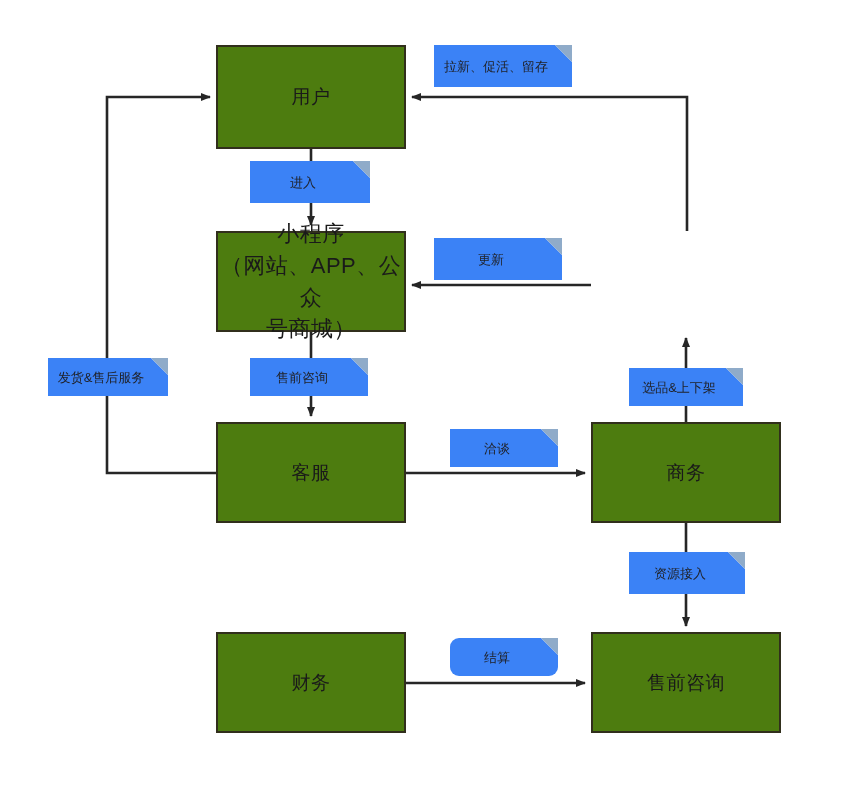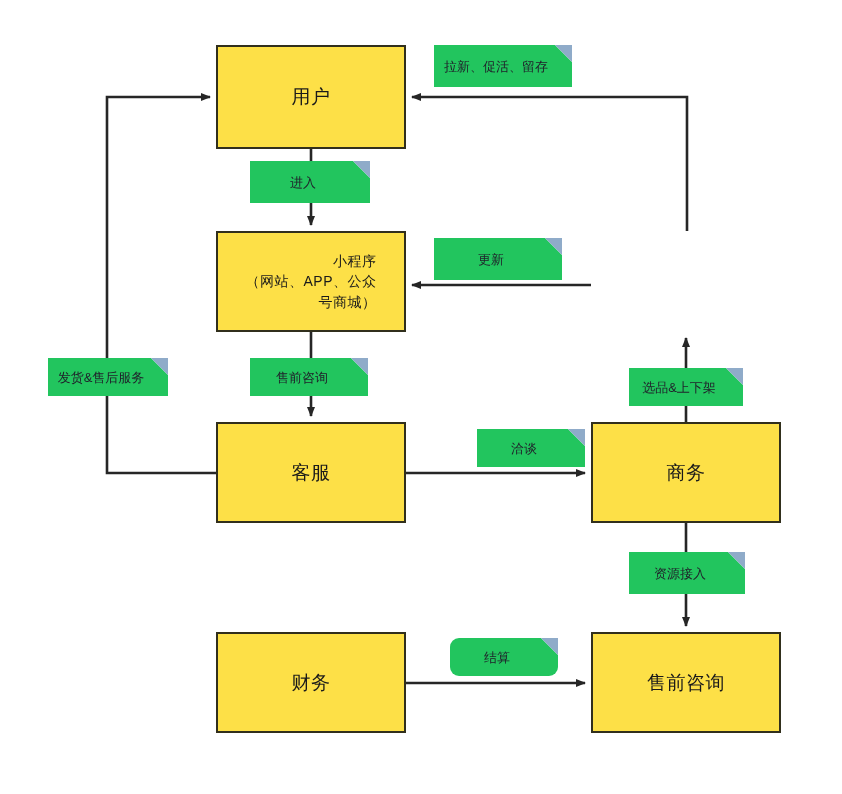--- a/index.html
+++ b/index.html
@@ -21,41 +21,40 @@
   #edges {
     position: absolute;
     left: 0;
     top: 0;
     width: 842px;
     height: 794px;
   }
   .node {
     position: absolute;
     box-sizing: border-box;
-    background: #fde047;
+    background: #4d7c0f;
     border: 2px solid #312f1c;
     display: flex;
     align-items: center;
     justify-content: center;
     text-align: center;
     color: #1a1a1a;
     font-size: 19px;
     line-height: 1.35;
     letter-spacing: 0.5px;
     white-space: pre-line;
   }
   .node.multiline {
-    font-size: 14px;
+    font-size: 22px;
     line-height: 1.45;
-    text-align: right;
   }
   .label {
     position: absolute;
     box-sizing: border-box;
-    background: #22c55e;
+    background: #3b82f6;
     color: #20232b;
     font-size: 13px;
     line-height: 1;
     display: flex;
     align-items: center;
     justify-content: center;
     text-align: center;
     white-space: nowrap;
     padding-right: 14px;
   }
@@ -167,21 +166,21 @@
     <span class="foldedge"></span>
     <span class="fold"></span>
   </div>
 
   <div class="label" style="left:629px;top:368px;width:114px;height:38px;justify-content:center;">
     <span>选品&amp;上下架</span>
     <span class="foldedge"></span>
     <span class="fold"></span>
   </div>
 
-  <div class="label" style="left:450px;top:429px;width:108px;height:38px;margin-left:27px;">
+  <div class="label" style="left:450px;top:429px;width:108px;height:38px;">
     <span>洽谈</span>
     <span class="foldedge"></span>
     <span class="fold"></span>
   </div>
 
   <div class="label" style="left:629px;top:552px;width:116px;height:42px;">
     <span>资源接入</span>
     <span class="foldedge"></span>
     <span class="fold"></span>
   </div>

